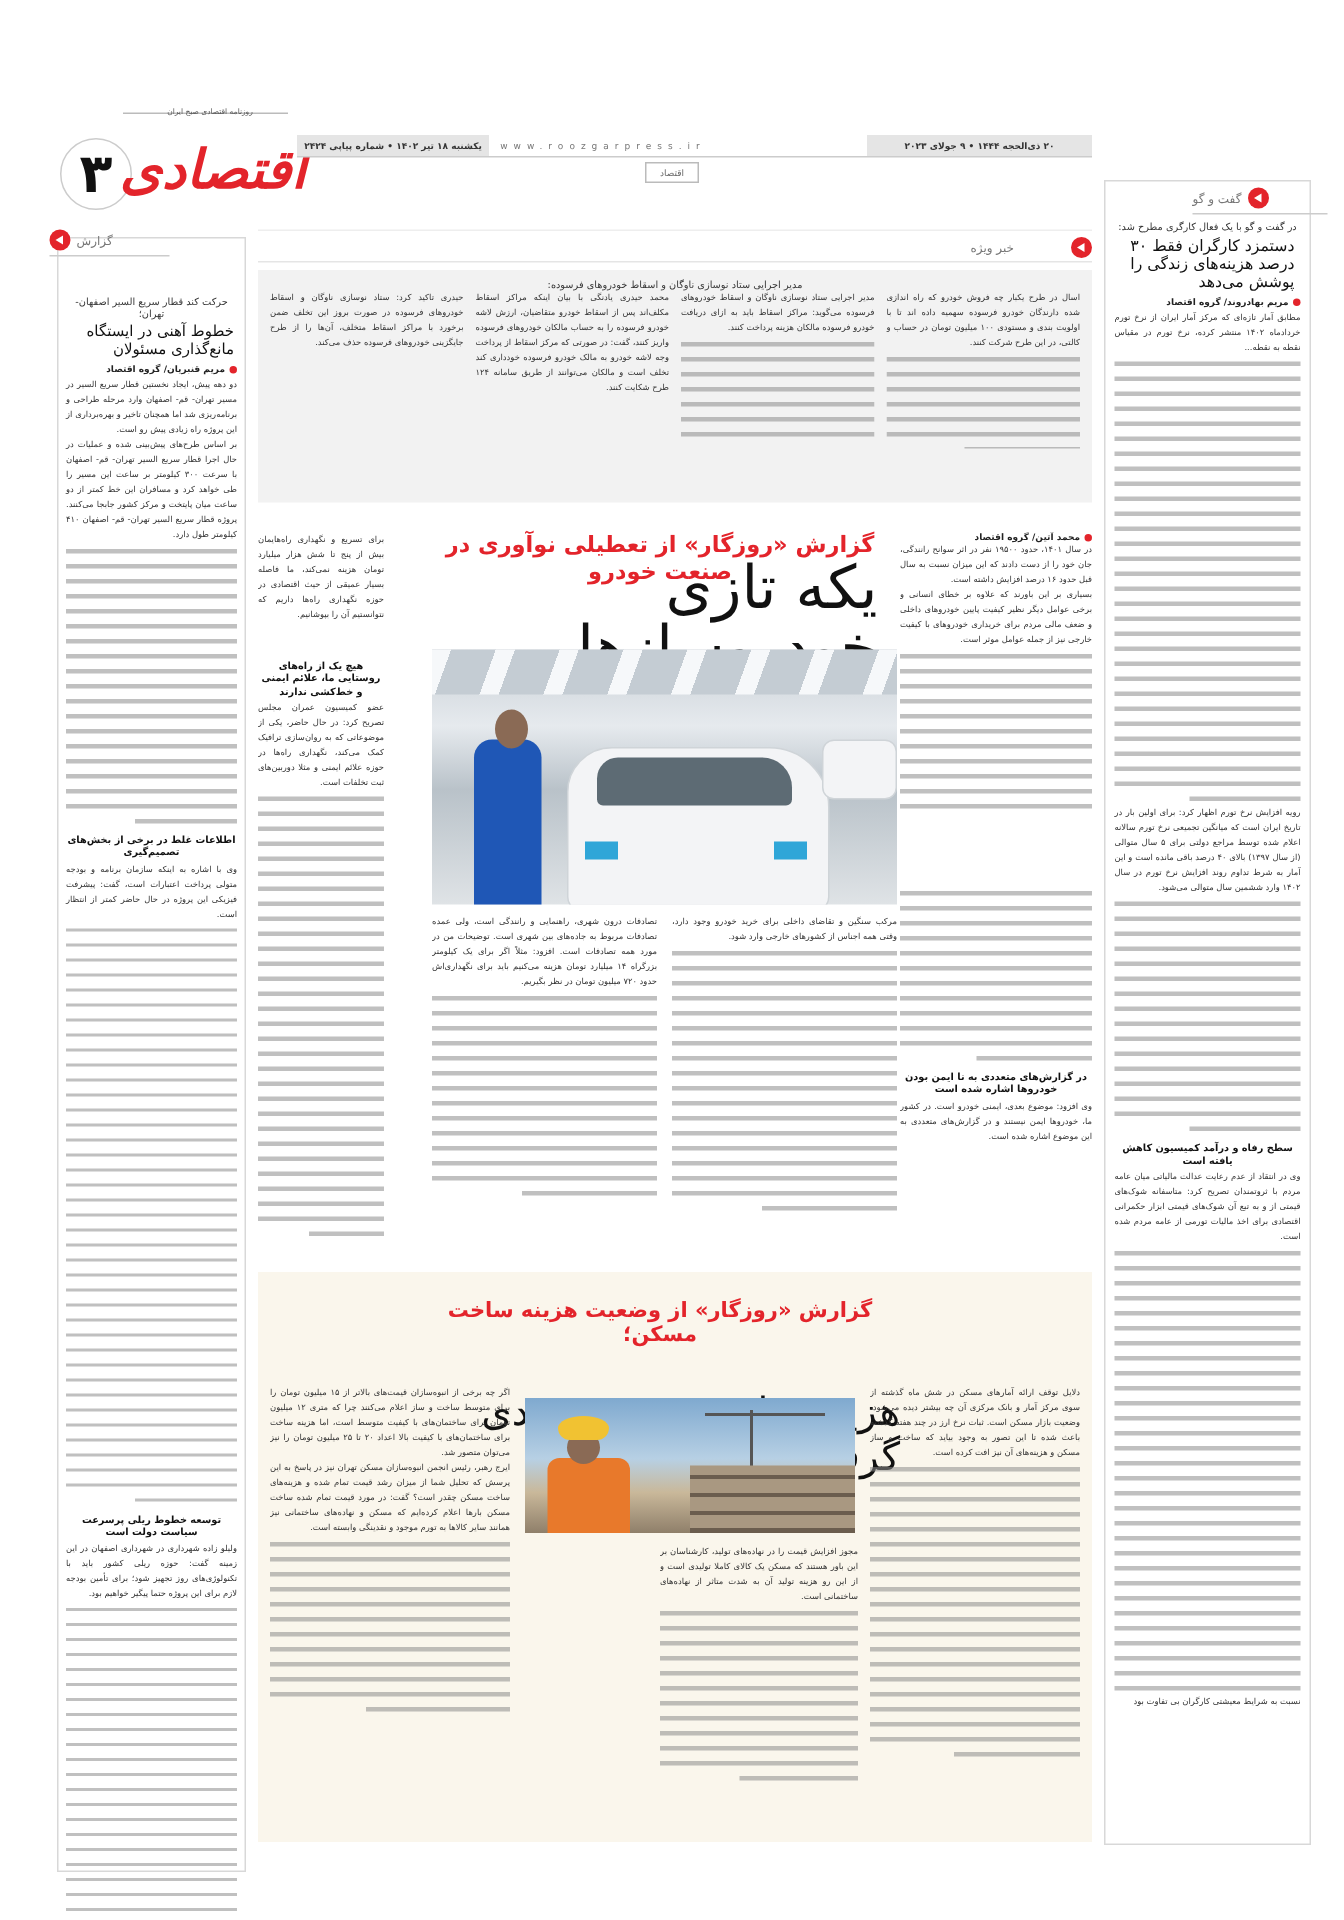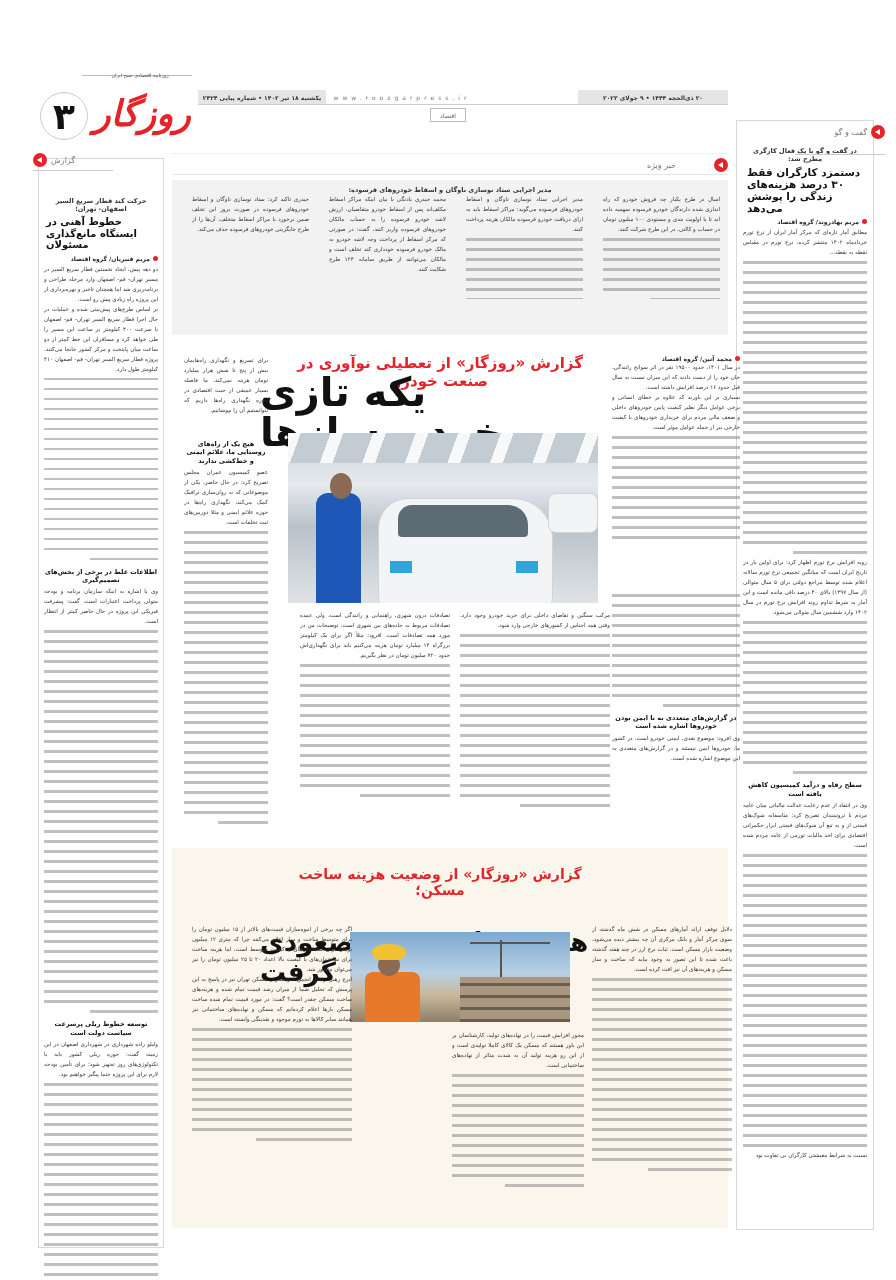--- a/index.html
+++ b/index.html
@@ -15,29 +15,29 @@
   .hijri-bar { left: 578px; top: 90px; width: 150px; height: 14px; background: #e5e5e5; font-size: 6px; display:flex; align-items:center; justify-content:center; color:#333; font-weight: bold; }
   .mid-line { left: 198px; top: 104px; width: 530px; height: 1px; background: #ccc; }
   .mid-logo { left: 430px; top: 108px; width: 36px; height: 14px; border: 1px solid #bbb; font-size: 6px; display:flex; align-items:center; justify-content:center; color:#666; }
 
   
   .box { border: 1px solid #d8d8d8; background: #fff; }
   .section-tag { display:flex; align-items:center; gap: 4px; font-size: 8px; color: #777; }
   .tag-dot { width: 14px; height: 14px; border-radius: 50%; background: #e3242b; position: relative; }
   .tag-dot::after { content:""; position:absolute; left:4px; top:4px; border-style: solid; border-width: 3px 5px 3px 0; border-color: transparent #fff transparent transparent; }
 
-  .kicker { font-size: 6.5px; color: #333; font-weight: bold; text-align: center; }
+  .kicker { font-size: 6.5px; color: #333; font-weight: normal; text-align: center; }
   .kicker-red { font-size: 15px; color: #e3242b; font-weight: bold; text-align: center; }
-  .hl { font-weight: bold; color: #111; text-align: left; line-height: 1.15; }
+  .hl { font-weight: normal; color: #111; text-align: right; line-height: 1.15; }
   .byline { font-size: 6px; font-weight: bold; color: #222; display:flex; align-items:center; gap: 3px; }
   .byline::before { content:""; width: 5px; height: 5px; border-radius: 50%; background: #e3242b; display:inline-block; }
   .body-text { font-size: 5.6px; line-height: 10px; color: #333; text-align: justify; }
   .subhead { font-size: 6.5px; font-weight: bold; color: #111; text-align: center; margin: 4px 0 2px; line-height: 1.3; }
 
-  .textcol { overflow: hidden; margin-left: 12px; }
+  .textcol { overflow: hidden; }
 
   
   .lines { width: 100%; }
   .lines span { display:block; height: 10px; position: relative; }
   .lines span::after { content:""; position:absolute; right:0; top:4px; height: 2.5px; background: #8c8c8c; width: 100%; opacity: .55; }
   .lines span.s::after { width: 60%; }
 
   
   .photo-factory { background: linear-gradient(180deg, #c9d0d6 0%, #e6eaee 30%, #b9c2c9 55%, #dfe3e6 100%); overflow: hidden; }
   .car { position:absolute; background:#f3f4f6; border-radius: 30px 40px 10px 10px; border: 1px solid #cfd4d8; }
@@ -47,29 +47,29 @@
   .hardhat { position:absolute; background:#f1c232; border-radius: 50% 50% 8px 8px; }
   .vest { position:absolute; background:#e8792b; border-radius: 8px 8px 0 0; }
   .beige { background: #faf6ec; }
 </style>
 </head>
 <body>
 
 <div class="abs tagline-line"></div>
 <div class="abs tagline">روزنامه اقتصادی صبح ایران</div>
 <div class="abs page-circle">۳</div>
-<div class="abs logo">روزگار</div>
+<div class="abs logo">اقتصادی</div>
 <div class="abs date-bar">یکشنبه ۱۸ تیر ۱۴۰۲ • شماره پیاپی ۲۴۲۴</div>
 <div class="abs url-bar">www.roozgarpress.ir</div>
 <div class="abs hijri-bar">۲۰ ذی‌الحجه ۱۴۴۴ • ۹ جولای ۲۰۲۳</div>
 <div class="abs mid-line"></div>
 <div class="abs mid-logo">اقتصاد</div>
 
 <div class="abs box" style="left:736px; top:120px; width:138px; height:1110px; padding: 6px 6px;">
-  <div class="section-tag" style="position:absolute; right:-12px; top:4px; width: 90px; border-bottom: 1px solid #ccc; padding-bottom:15px;">
+  <div class="section-tag" style="position:absolute; right:-12px; top:4px; width: 90px; border-bottom: 1px solid #ccc; padding-bottom:3px;justify-content:flex-end;">
     <span class="tag-dot"></span>
     <span>گفت و گو</span>
   </div>
   <div style="height: 20px;"></div>
   <div class="kicker">در گفت و گو با یک فعال کارگری مطرح شد:</div>
   <div class="hl" style="font-size: 10.5px; margin: 3px 4px 4px;">دستمزد کارگران فقط ۳۰ درصد هزینه‌های زندگی را پوشش می‌دهد</div>
   <div class="byline">
       <span>مریم بهادروند/ گروه اقتصاد</span>
     </div>
   <div class="body-text" style="margin-top:2px;">مطابق آمار تازه‌ای که مرکز آمار ایران از نرخ تورم خردادماه ۱۴۰۲ منتشر کرده، نرخ تورم در مقیاس نقطه به نقطه...</div>

